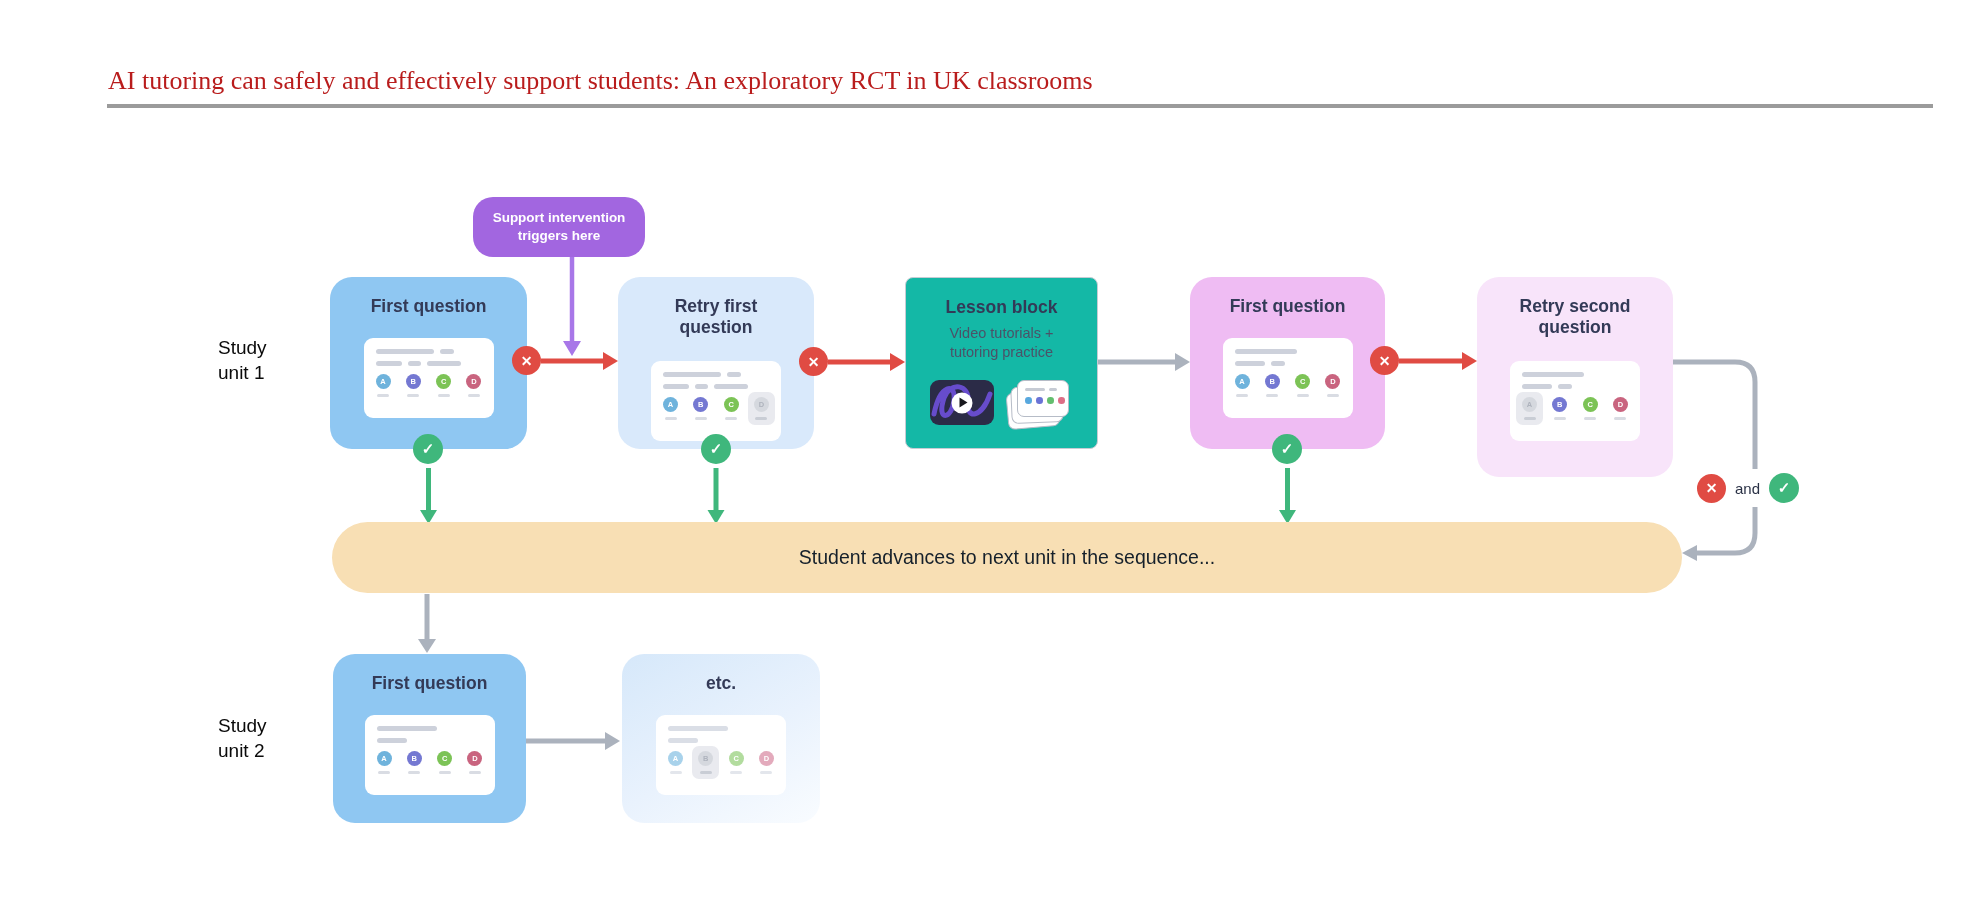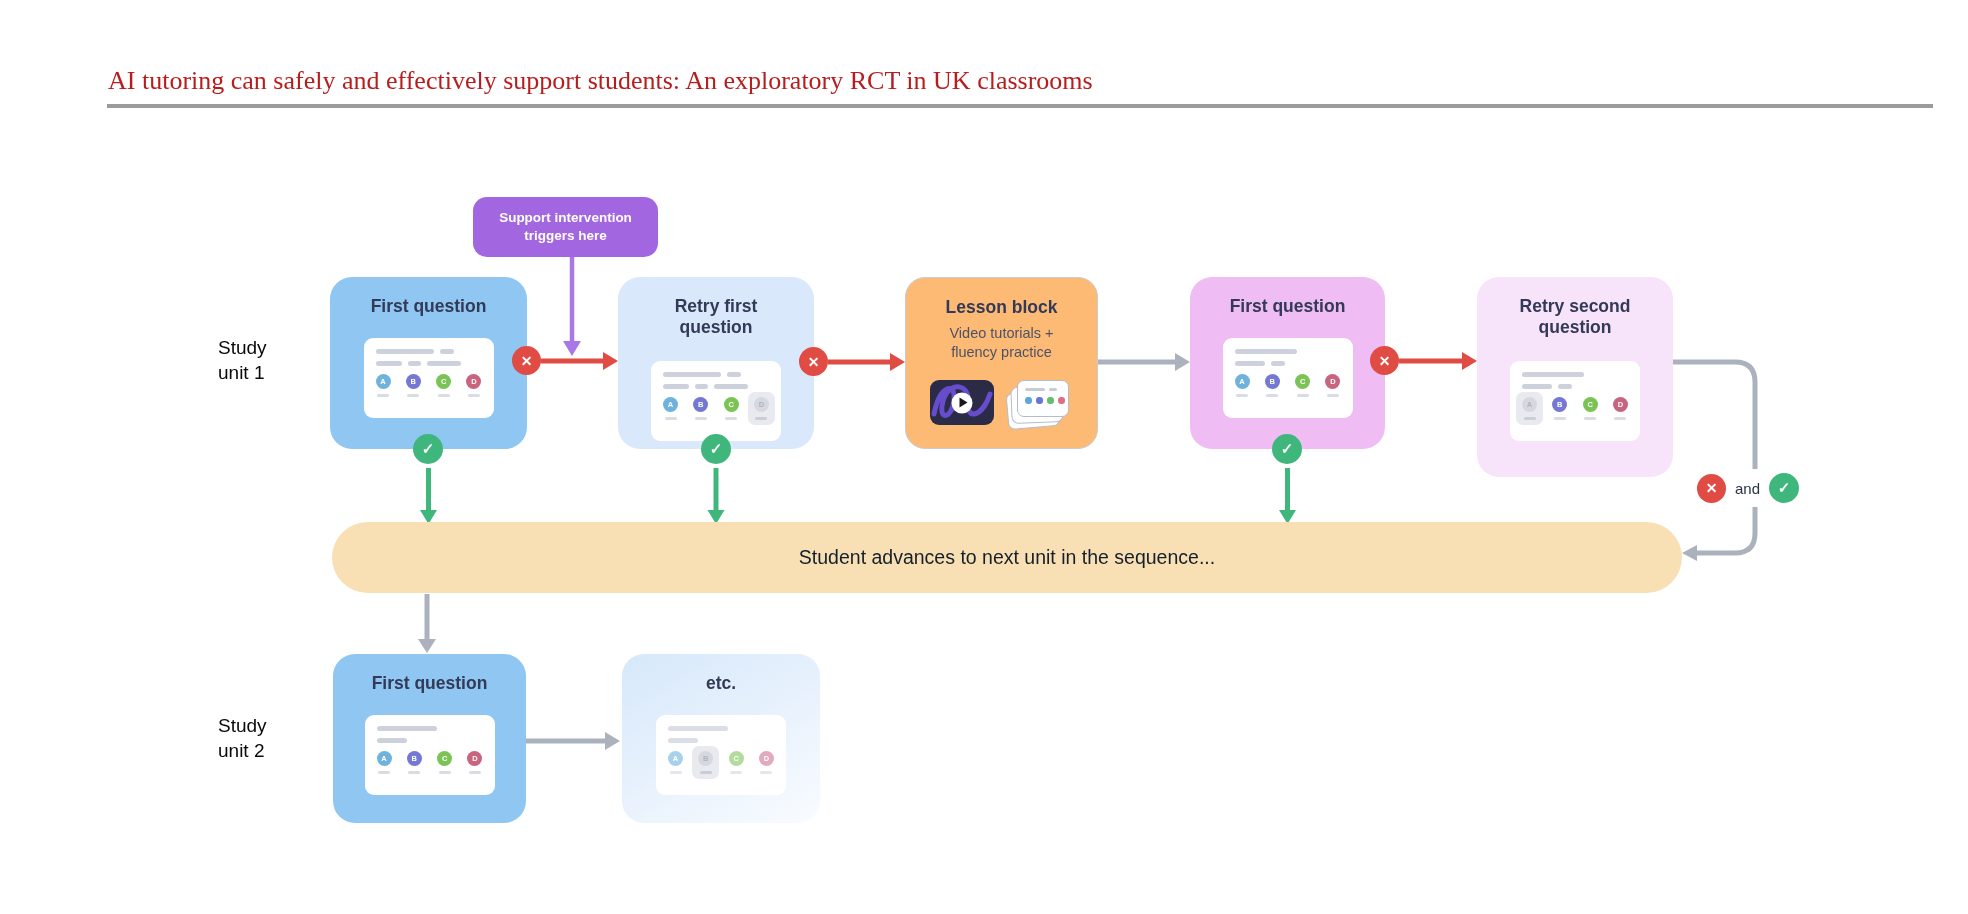--- a/index.html
+++ b/index.html
@@ -15,21 +15,21 @@
   .unit-label{position:absolute;left:218px;font-size:19px;line-height:1.34;color:#0A0A0A;white-space:pre-line;}
   .unit-label.u1{top:335px;}
   .unit-label.u2{top:713px;}
 
   
   .node{position:absolute;border-radius:22px;box-sizing:border-box;}
   .node .ttl{padding-top:19px;text-align:center;font-weight:bold;font-size:17.5px;line-height:1.22;
              color:#333A57;white-space:pre-line;}
   .n-first{left:330px;top:277px;width:197px;height:172px;background:#8FC7F2;}
   .n-retry1{left:618px;top:277px;width:196px;height:172px;background:#D9E9FB;}
-  .n-lesson{left:905px;top:277px;width:193px;height:172px;background:#fdba74;border:1.5px solid #C7CCD4;border-radius:20px;}
+  .n-lesson{left:905px;top:277px;width:193px;height:172px;background:#14b8a6;border:1.5px solid #C7CCD4;border-radius:8px;}
   .n-second{left:1190px;top:277px;width:195px;height:172px;background:#EFBCF3;}
   .n-retry2{left:1477px;top:277px;width:196px;height:200px;background:#F8E4FA;}
   .n-first2{left:333px;top:654px;width:193px;height:169px;background:#8FC7F2;}
   .n-etc{left:622px;top:654px;width:198px;height:169px;
          background:linear-gradient(150deg,#D6E8FA 0%,#E9F2FD 55%,#F9FCFF 100%);}
 
   .sub{margin-top:6px;text-align:center;font-size:14.5px;color:#4B5268;line-height:1.3;white-space:pre-line;}
 
   
   .card{position:absolute;left:50%;transform:translateX(-50%);width:130px;height:80px;background:#fff;
@@ -65,21 +65,21 @@
   .scard.b2{left:4px;top:6px;transform:rotate(-2.5deg);}
   .scard.topc{left:10px;top:0;}
   .sl{display:flex;gap:4px;margin:7px 0 0 7px;}
   .sl i{height:3px;background:#C6CBD4;border-radius:2px;display:block;}
   .sl .la{width:20px}.sl .lb{width:8px}
   .sdots{display:flex;gap:4.5px;margin:6px 0 0 7px;}
   .sdots i{width:6.5px;height:6.5px;border-radius:50%;display:block;}
   .sd1{background:#58A8DE}.sd2{background:#6A73D6}.sd3{background:#63BE6E}.sd4{background:#DE6E86}
 
   
-  .callout{position:absolute;left:473px;top:197px;width:185px;height:60px;background:#A266E0;border-radius:14px;
+  .callout{position:absolute;left:473px;top:197px;width:172px;height:60px;background:#A266E0;border-radius:20px;
            color:#fff;font-size:13.5px;font-weight:600;line-height:1.32;text-align:center;white-space:pre-line;
            display:flex;align-items:center;justify-content:center;}
 
   
   .banner{position:absolute;left:332px;top:522px;width:1350px;height:71px;background:#F8DFB4;border-radius:36px;
           display:flex;align-items:center;justify-content:center;font-size:19.5px;color:#15202B;}
 
   
   .badge{position:absolute;border-radius:50%;display:flex;align-items:center;justify-content:center;
          color:#fff;font-weight:bold;}
@@ -221,21 +221,21 @@
             <b class="dot d">D</b>
             <i class="u"></i>
           </span>
       </div>
     </div>
   </div>
 
   <div class="node n-lesson">
     <div class="ttl">Lesson block</div>
     <div class="sub">Video tutorials +
-fluency practice</div>
+tutoring practice</div>
     <div class="licons">
       <span class="vthumb">
         <svg width="64" height="45" viewBox="0 0 64 45">
           <path d="M4,34 C10,4 26,2 24,20 C22,40 6,42 14,18 C20,1 40,4 38,22 C36,40 52,38 60,14" stroke="#6C4FD8" stroke-width="5" fill="none" stroke-linecap="round" opacity="0.92"></path>
         </svg>
         <span class="play">
             <i></i>
           </span>
       </span>
       <span class="stack">

